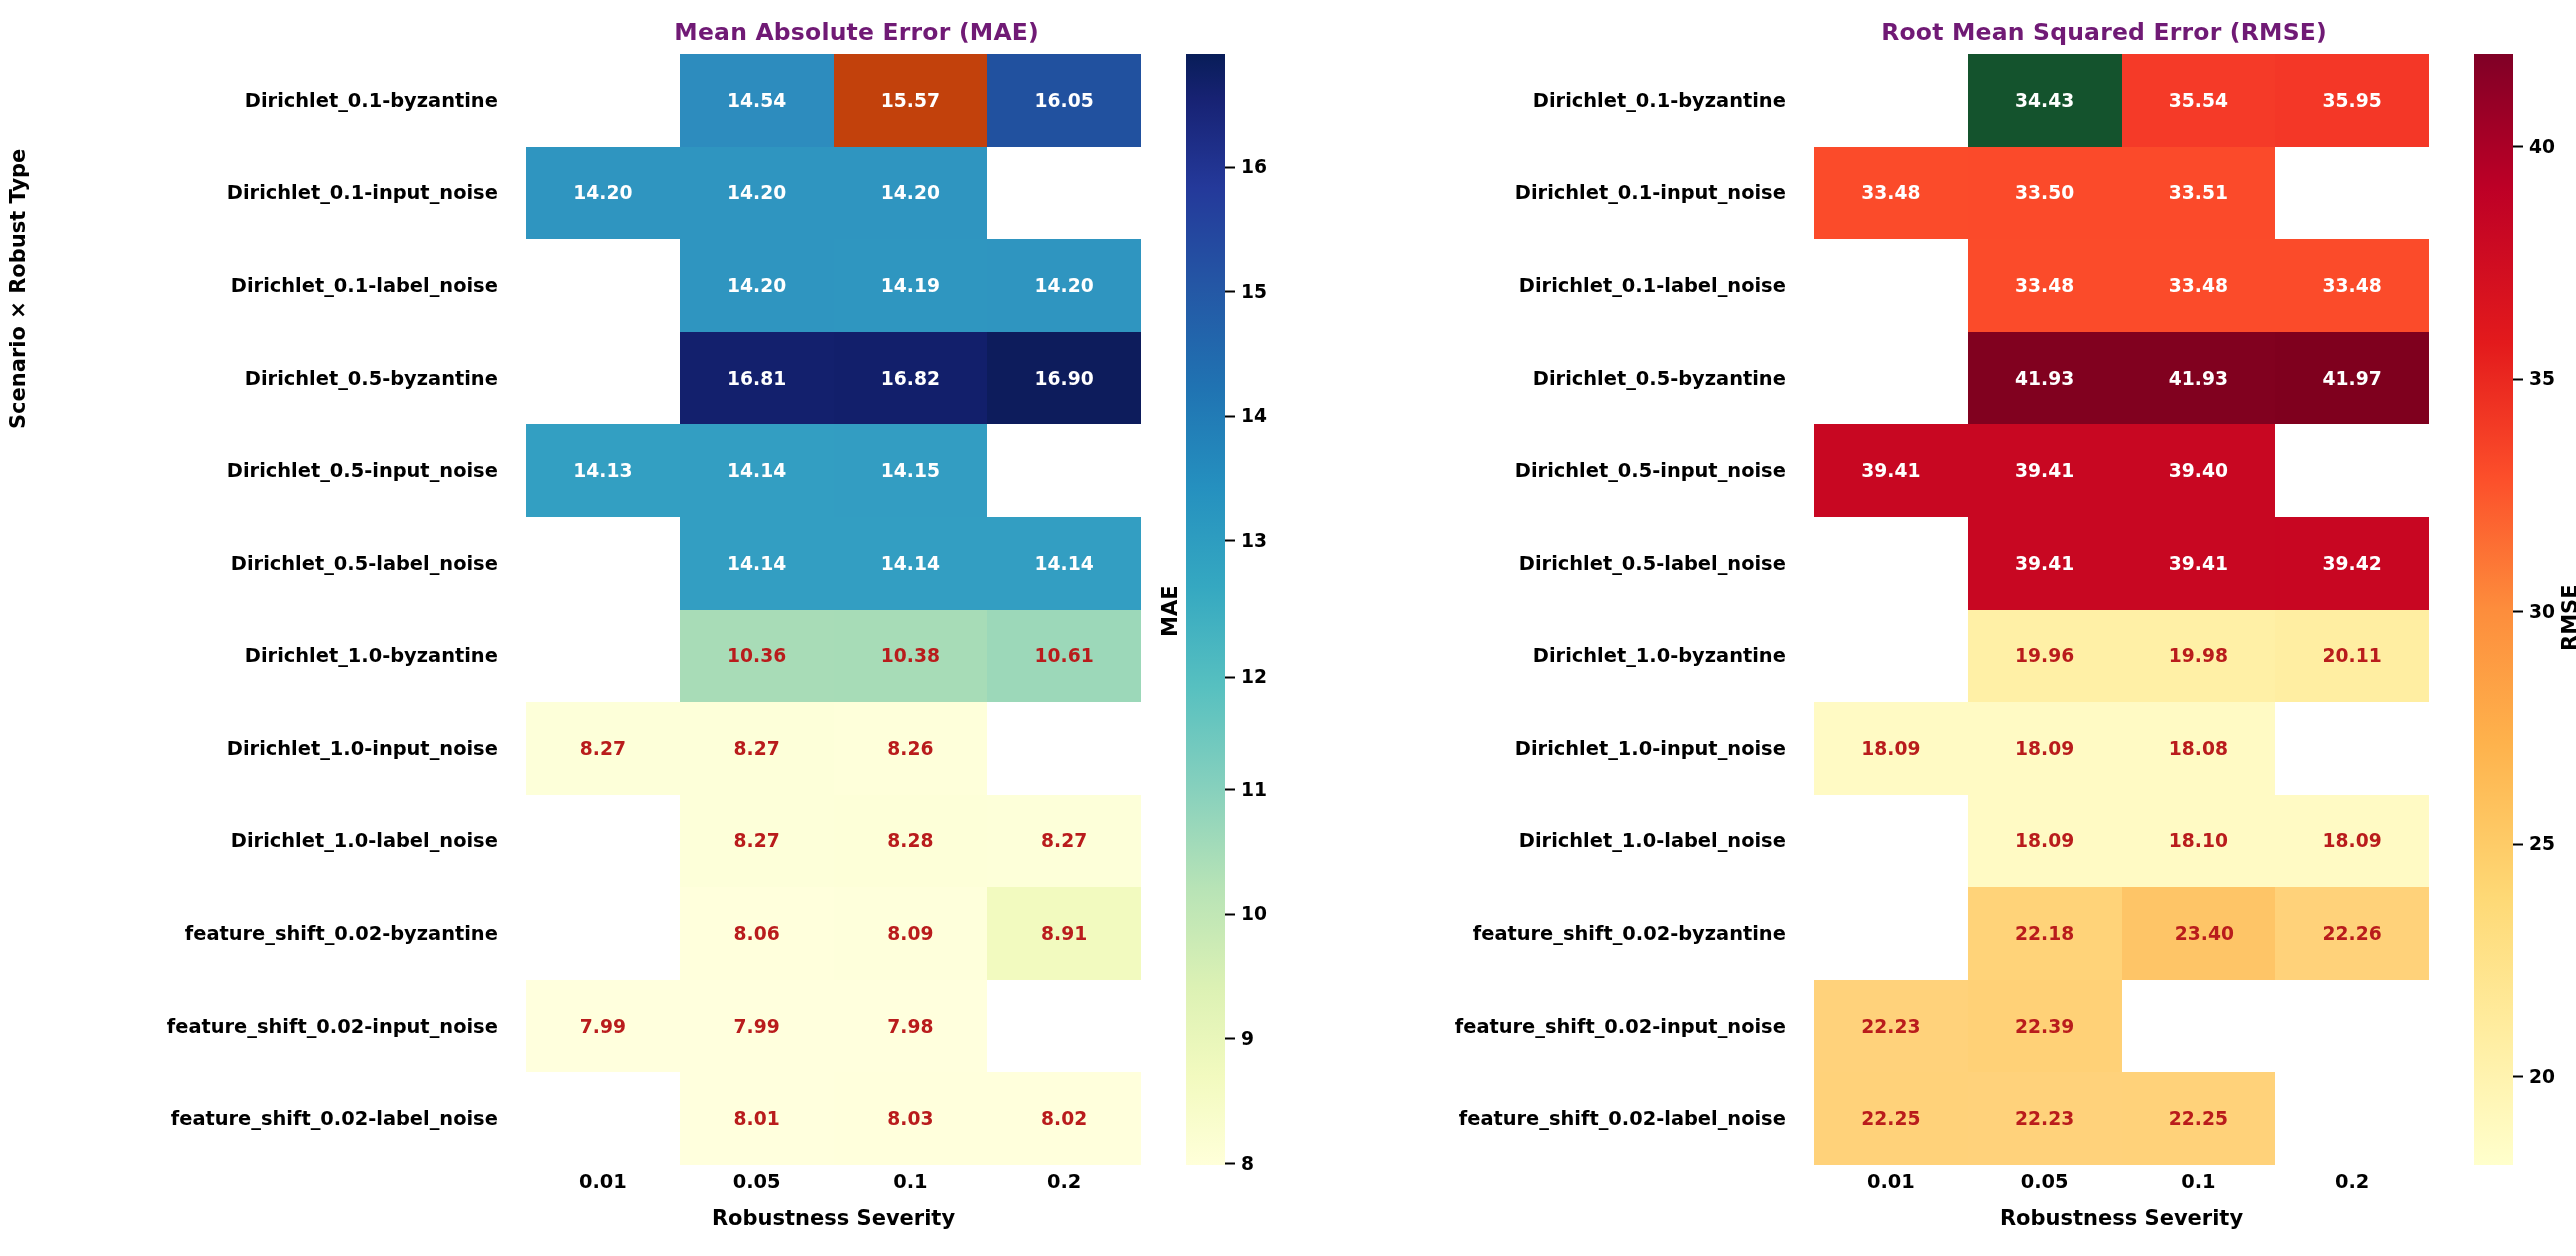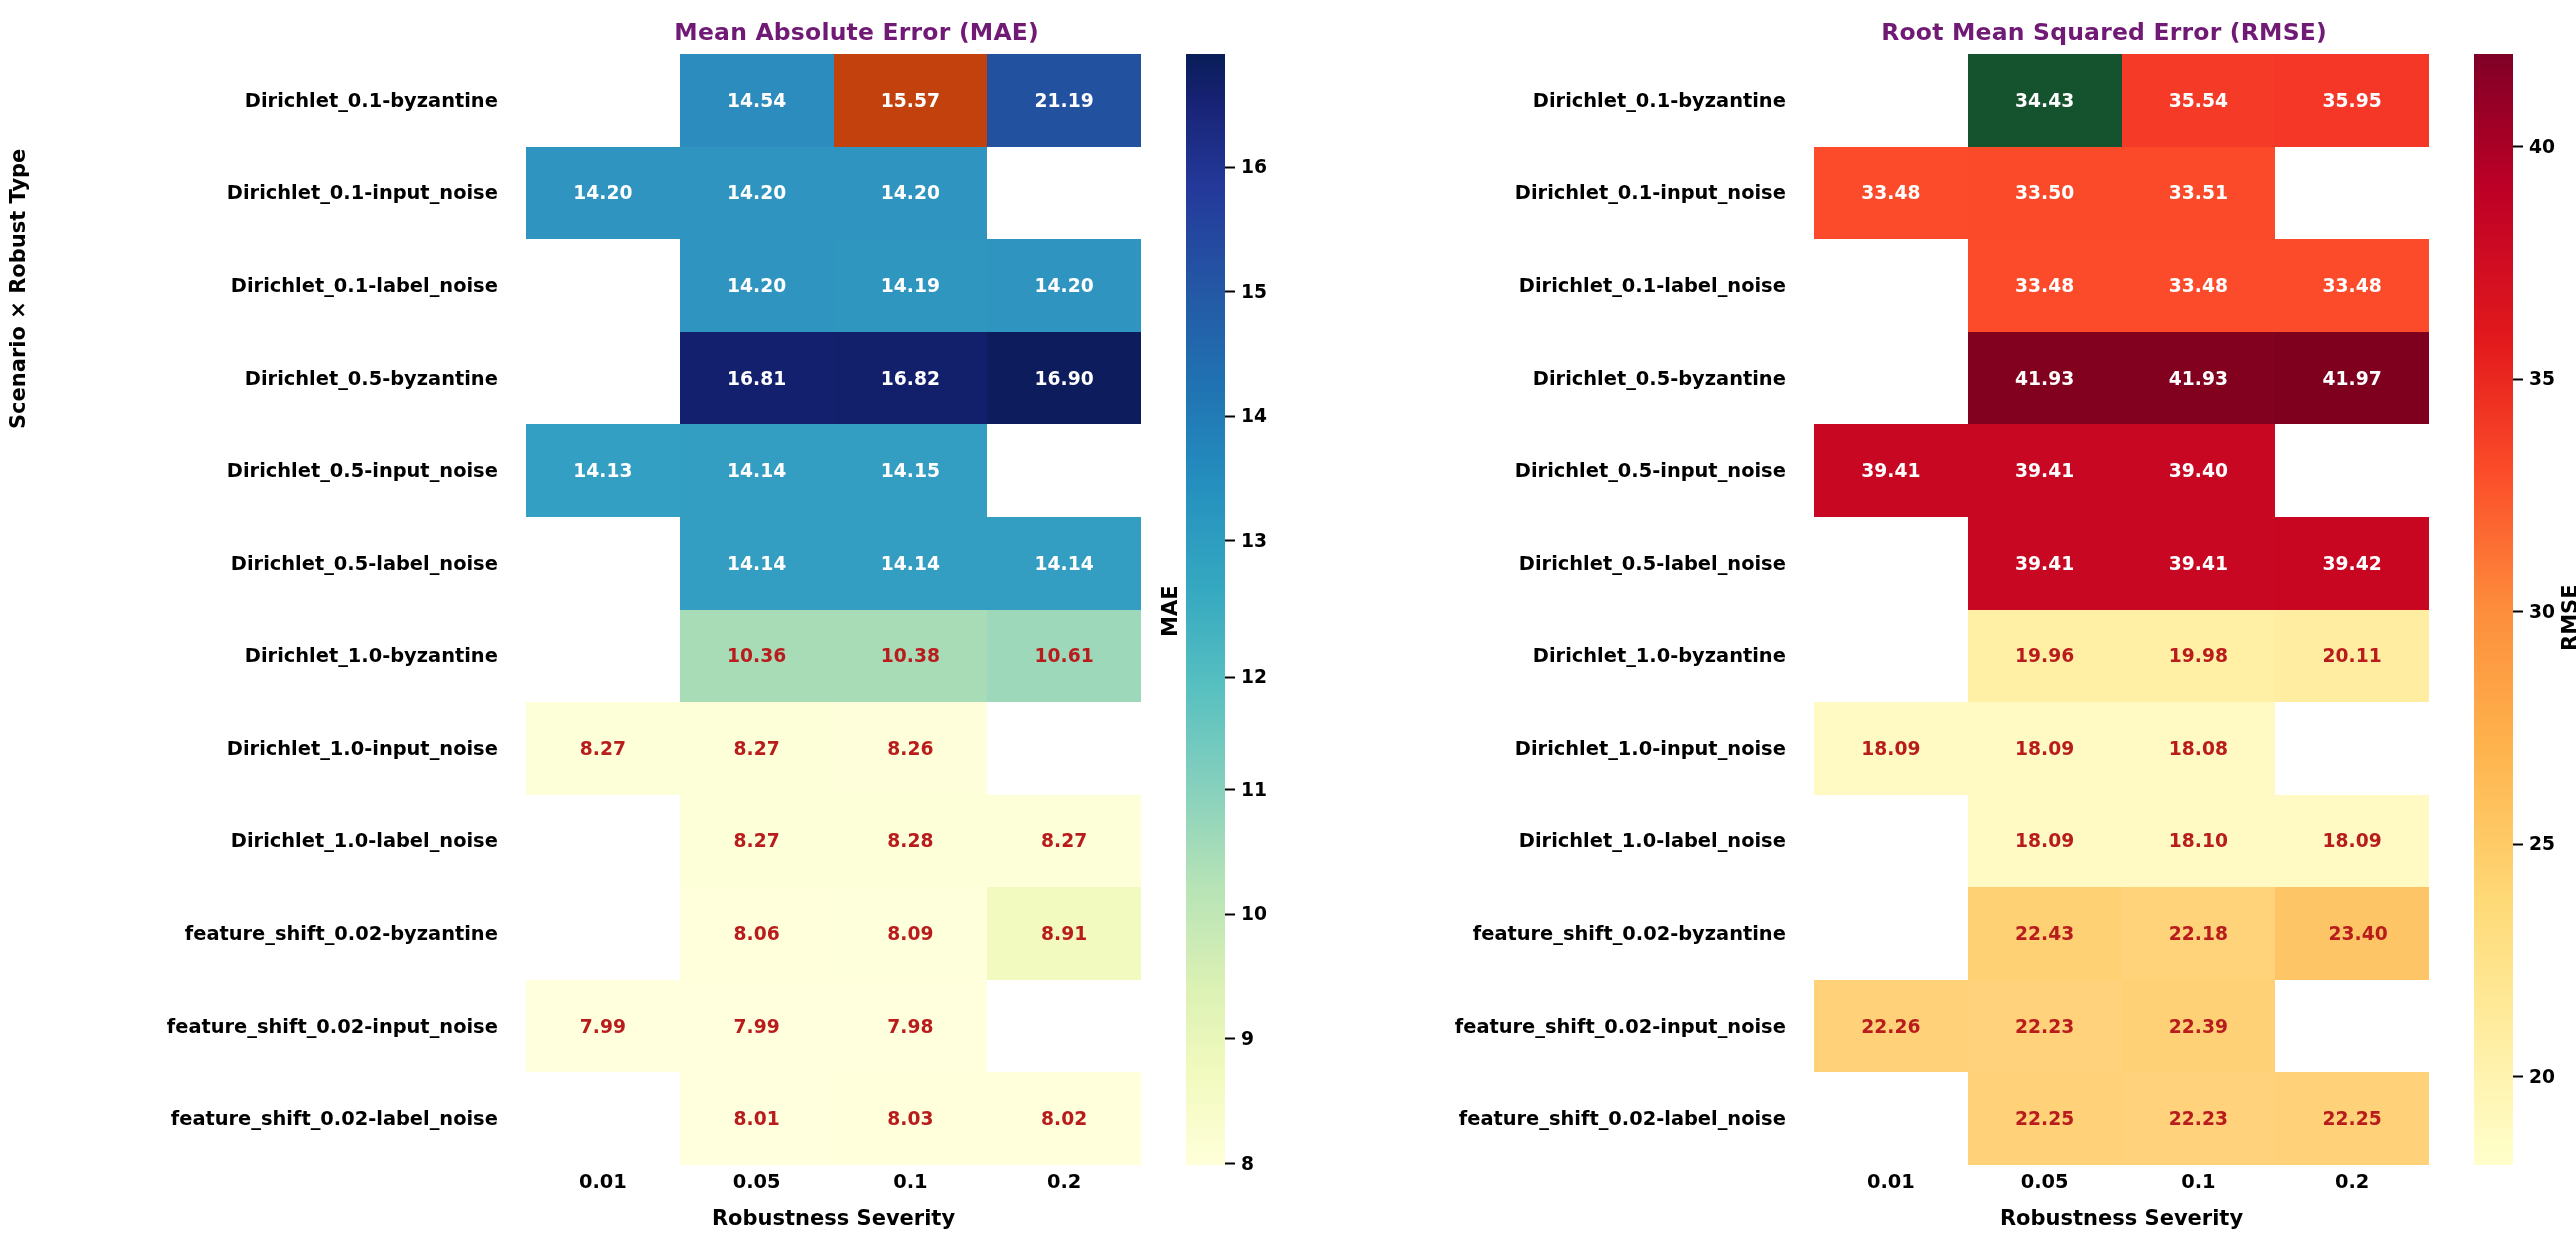--- a/index.html
+++ b/index.html
@@ -234,21 +234,21 @@
       <div class="rowlabel">Dirichlet_1.0-label_noise</div>
       <div class="rowlabel">feature_shift_0.02-byzantine</div>
       <div class="rowlabel">feature_shift_0.02-input_noise</div>
       <div class="rowlabel">feature_shift_0.02-label_noise</div>
     </div>
 
     <div class="grid" id="grid-mae">
         <div class="cell empty"></div>
         <div class="cell" style="background: rgb(45, 140, 190);">14.54</div>
         <div class="cell" style="background: #c2410c;">15.57</div>
-        <div class="cell" style="background: rgb(33, 81, 159);">21.19</div>
+        <div class="cell" style="background: rgb(33, 81, 159);">16.05</div>
         <div class="cell" style="background: rgb(47, 149, 192);">14.20</div>
         <div class="cell" style="background: rgb(47, 149, 192);">14.20</div>
         <div class="cell" style="background: rgb(47, 149, 192);">14.20</div>
         <div class="cell empty"></div>
         <div class="cell empty"></div>
         <div class="cell" style="background: rgb(47, 149, 192);">14.20</div>
         <div class="cell" style="background: rgb(47, 150, 192);">14.19</div>
         <div class="cell" style="background: rgb(47, 149, 192);">14.20</div>
         <div class="cell empty"></div>
         <div class="cell" style="background: rgb(19, 32, 109);">16.81</div>
@@ -364,21 +364,20 @@
       <div class="cell dark-text" style="background: rgb(255, 238, 162);">20.11</div>
       <div class="cell dark-text" style="background: rgb(255, 250, 196);">18.09</div>
       <div class="cell dark-text" style="background: rgb(255, 250, 196);">18.09</div>
       <div class="cell dark-text" style="background: rgb(255, 250, 196);">18.08</div>
       <div class="cell empty"></div>
       <div class="cell empty"></div>
       <div class="cell dark-text" style="background: rgb(255, 250, 196);">18.09</div>
       <div class="cell dark-text" style="background: rgb(255, 250, 196);">18.10</div>
       <div class="cell dark-text" style="background: rgb(255, 250, 196);">18.09</div>
       <div class="cell empty"></div>
-      <div class="cell dark-text" style="background: rgb(255, 209, 117);">22.43</div>
       <div class="cell dark-text" style="background: rgb(255, 211, 121);">22.18</div>
       <div class="cell dark-text" style="background: rgb(254, 197, 103); padding-left: 12px;">23.40</div>
       <div class="cell dark-text" style="background: rgb(255, 210, 122);">22.26</div>
       <div class="cell dark-text" style="background: rgb(255, 210, 123);">22.23</div>
       <div class="cell dark-text" style="background: rgb(255, 209, 119);">22.39</div>
       <div class="cell empty"></div>
       <div class="cell empty"></div>
       <div class="cell dark-text" style="background: rgb(255, 210, 122);">22.25</div>
       <div class="cell dark-text" style="background: rgb(255, 210, 123);">22.23</div>
       <div class="cell dark-text" style="background: rgb(255, 210, 122);">22.25</div>

